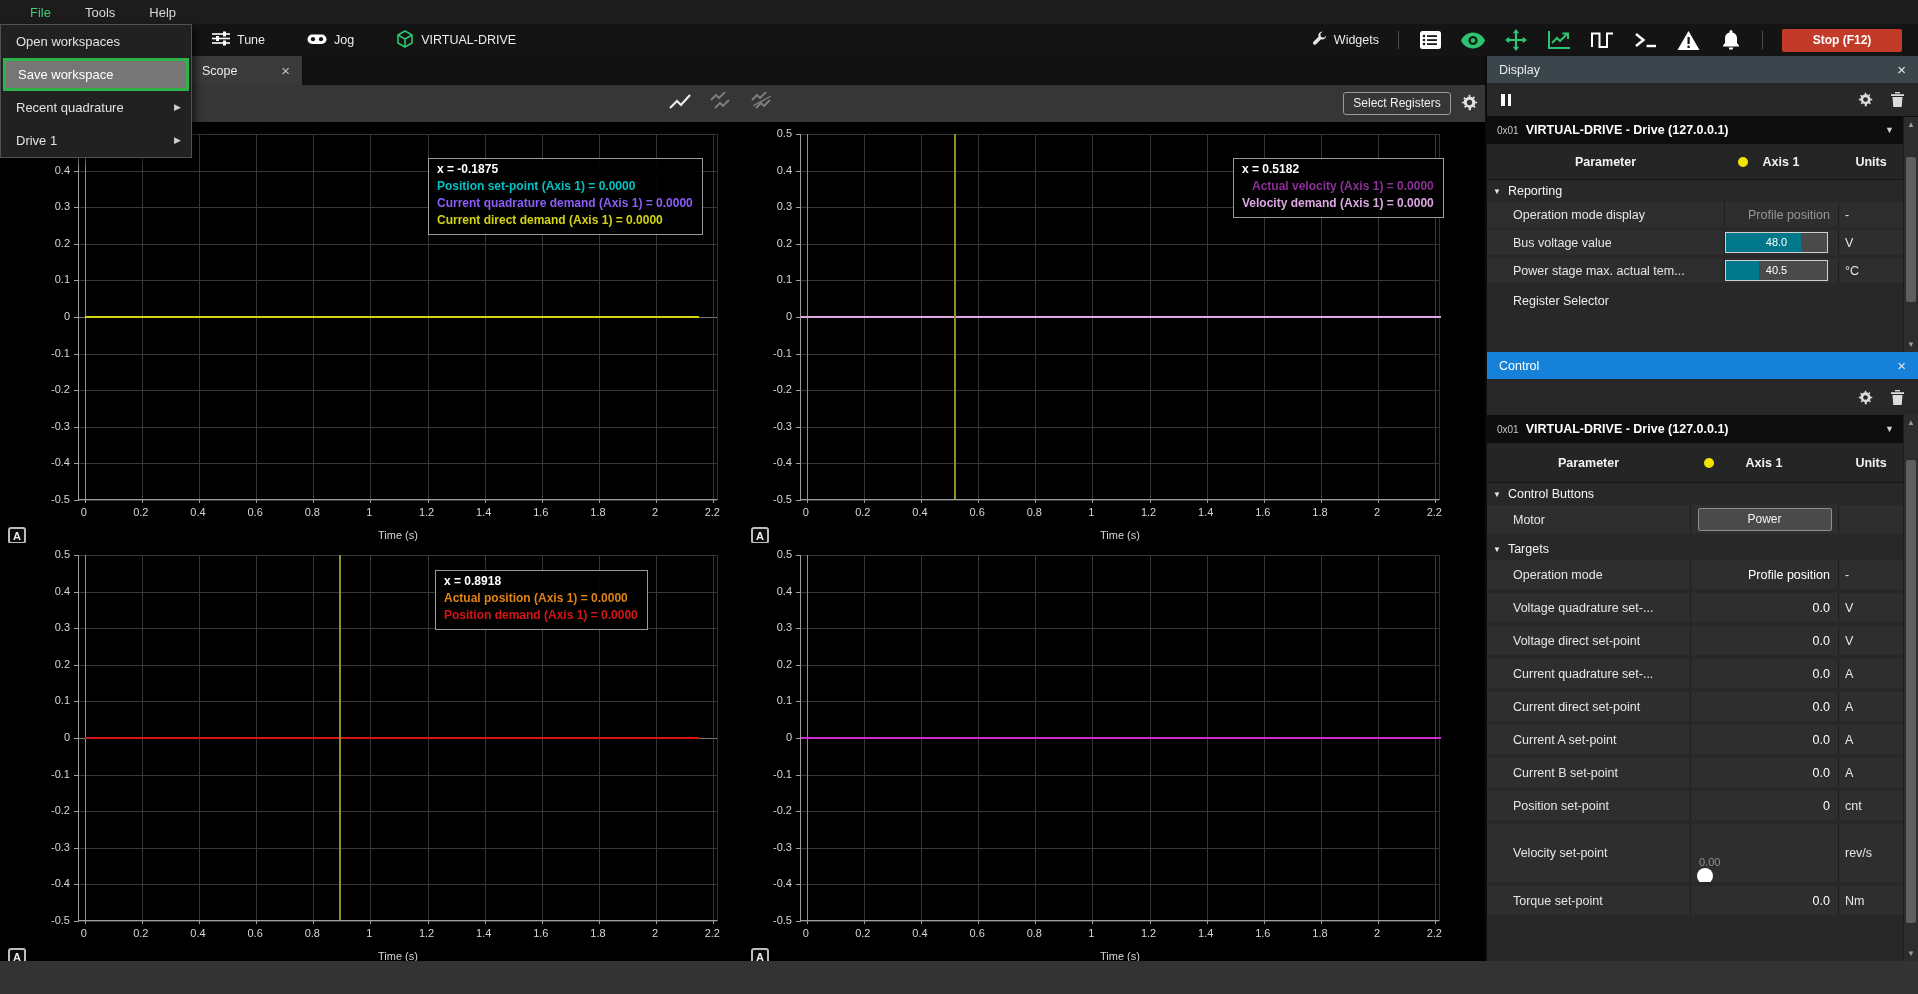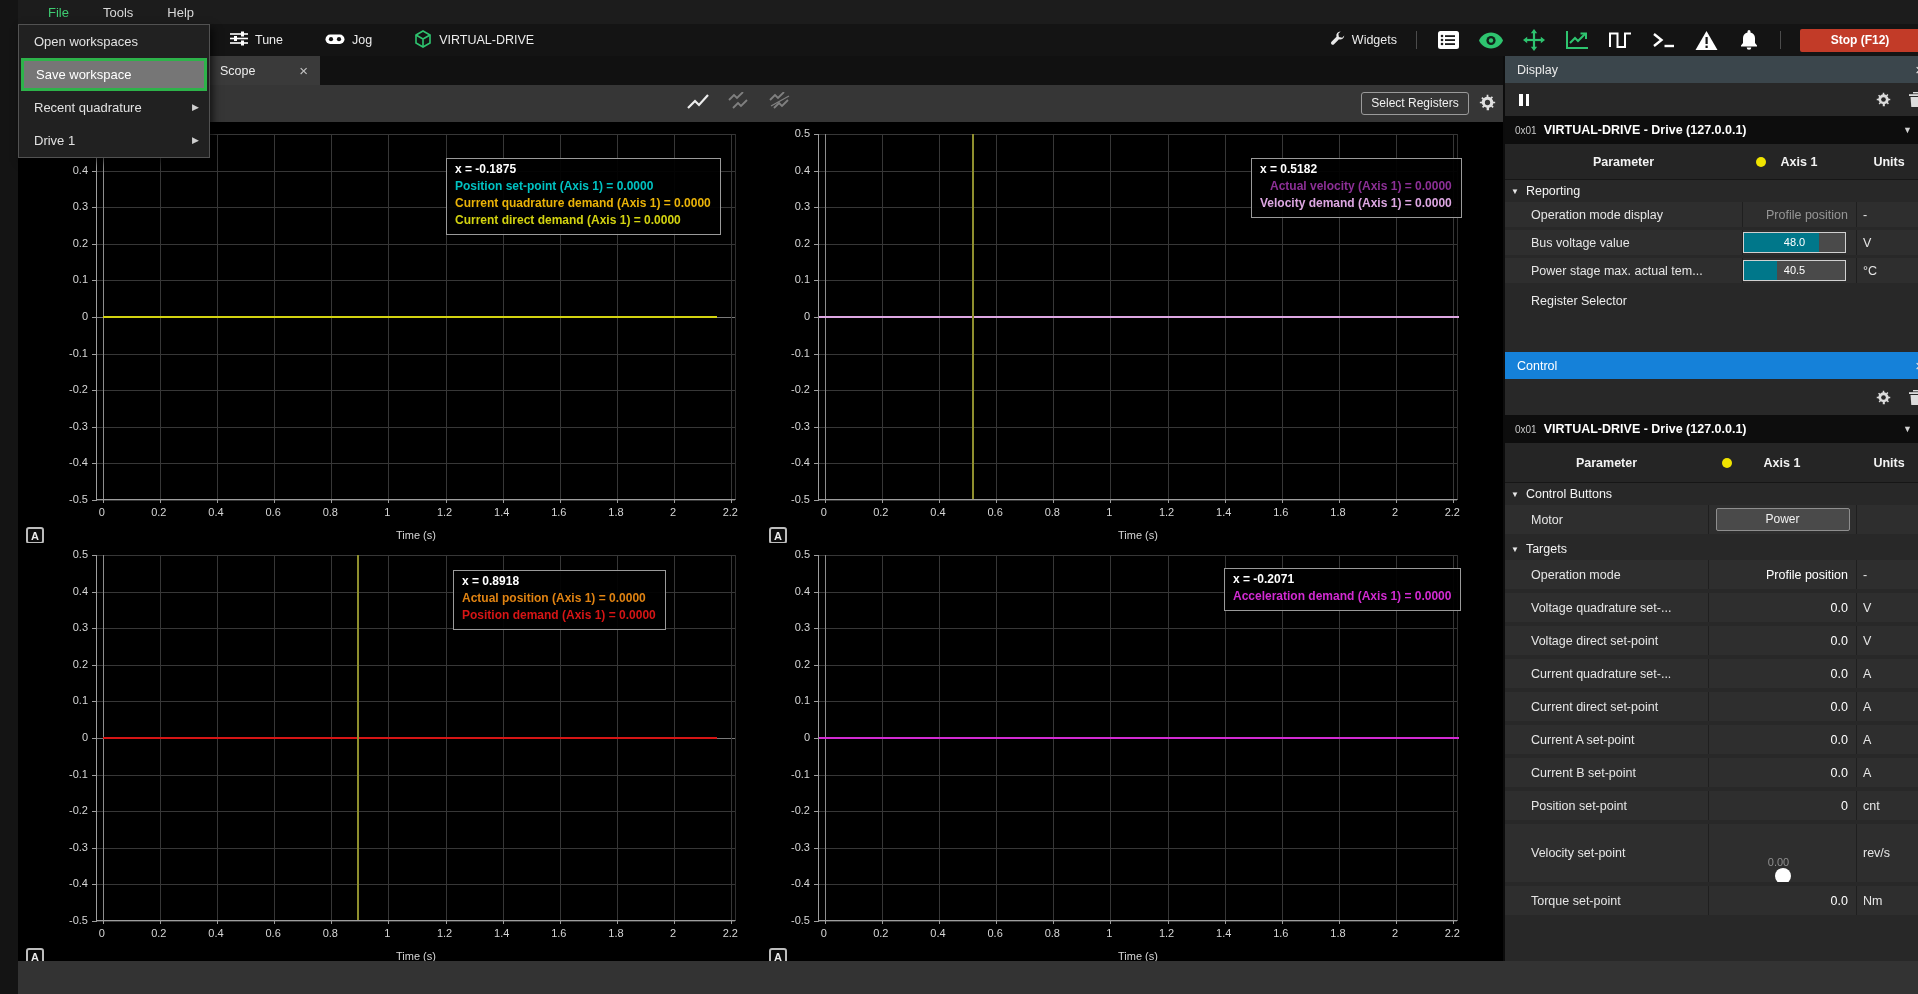--- a/index.html
+++ b/index.html
@@ -1,18 +1,18 @@
 <!DOCTYPE html>
 <html><head>
 <meta charset="utf-8">
 <style>
   * { margin:0; padding:0; box-sizing:border-box; }
   html,body { width:1918px; height:994px; overflow:hidden; background:#141414;
               font-family:"Liberation Sans", sans-serif; }
-  #app { position:absolute; inset:0; width:1778px; height:994px;margin-left:18px; }
+  #app { position:absolute; inset:0; width:1778px; height:994px; }
 
   
   #menubar { position:absolute; left:0; top:0; width:1918px; height:24px; background:#1c1c1c;
              display:flex; align-items:center; padding-left:30px; gap:34px; z-index:50; }
   .menu-item { font-size:13px; color:#d8d8d8; cursor:default; }
   .menu-item.active { color:#3ecb71; }
 
   
   #file-menu { position:absolute; left:0; top:24px; width:192px; background:#212121;
                border:1px solid #525252; box-shadow:3px 4px 8px rgba(0,0,0,.65); z-index:100; }
@@ -110,21 +110,21 @@
               border-left:1px solid #1f1f1f; }
   .cell.unt { padding-left:6px; border-left:1px solid #1f1f1f; }
   .cell.val.dim { color:#969696; }
   .cell.val.center { justify-content:center; padding-right:0; }
   .meter { position:relative; width:104px; height:21px; margin-left:auto; margin-right:2px;
            border:1px solid #d0d0d0; background:#4a4a4a; }
   .meter-fill { position:absolute; left:0; top:0; bottom:0; background:#00778a; }
   .meter-text { position:absolute; inset:0; text-align:center; line-height:19px; font-size:11px; color:#fff; }
   .enable-btn { width:134px; height:23px; background:#4a4a4a; border:1px solid #8e8e8e; border-radius:2px;
                 color:#f2f2f2; font-size:12px; line-height:21px; text-align:center; }
-  .slider-cell { flex-direction:column; align-items:center; justify-content:center;padding-left:8px; }
+  .slider-cell { flex-direction:column; align-items:flex-start; justify-content:center;padding-left:8px; }
   .slider-val { font-size:11px; color:#8f8f8f; text-align:right; padding-right:8px; margin-bottom:6px; }
   .slider-track { position:relative; height:4px; background:#8a8a8a; border-radius:2px; margin:0 6px 4px 6px; }
   .slider-thumb { position:absolute; top:-6px; width:16px; height:16px; border-radius:50%;
                   background:#fff; transform:translateX(-50%); }
   .footer-row { height:30px; line-height:30px; padding-left:26px; color:#ececec; font-size:12.5px; margin-top:3px; }
   .scroll-lane { position:absolute; right:0; bottom:0; width:15px; background:#2d2d2d;
                  border-left:1px solid #1d1d1d; }
   .sarrow { position:absolute; left:3px; font-size:8px; color:#9a9a9a; }
   .sarrow.up { top:3px; } .sarrow.down { bottom:3px; }
   .sthumb { position:absolute; left:2px; width:10px; background:#5f5f5f; border-radius:2px; }
@@ -362,21 +362,21 @@
           <div class="gridline-v" style="left: 634.286px;"></div>
           <div class="xtick-mark" style="left: 634.286px;"></div>
           <div class="t0-line" style="left: 5.71429px;"></div>
           <div class="series-line" style="top: 182px; left: 5.71429px; width: 614.286px; background: rgb(0, 194, 194);"></div>
           <div class="series-line" style="top: 182px; left: 5.71429px; width: 614.286px; background: rgb(121, 198, 44);"></div>
           <div class="series-line" style="top: 182px; left: 5.71429px; width: 614.286px; background: rgb(211, 211, 16);"></div>
         </div>
         <div class="chart-tooltip" style="left: 428px; top: 36px;">
           <div class="tip-x">x = -0.1875</div>
           <div class="tip-row" style="color: rgb(0, 194, 194);">Position set-point (Axis 1) = 0.0000</div>
-          <div class="tip-row" style="color: #eab308;">Current quadrature demand (Axis 1) = 0.0000</div>
+          <div class="tip-row" style="color: #8b5cf6;">Current quadrature demand (Axis 1) = 0.0000</div>
           <div class="tip-row" style="color: rgb(211, 211, 16);">Current direct demand (Axis 1) = 0.0000</div>
         </div>
         <div class="time-label" style="left: 368px; top: 407px;">Time (s)</div>
         <div class="autoscale-btn" style="left: 8px; top: 405px;">A</div>
       </div>
       <div class="chart-cell" style="left: 743px; top: 0px; width: 742px; height: 421px;">
         <div class="ytick-label" style="left: 9px; top: 5px;">0.5</div>
         <div class="ytick-label" style="left: 9px; top: 41.6px;">0.4</div>
         <div class="ytick-label" style="left: 9px; top: 78.2px;">0.3</div>
         <div class="ytick-label" style="left: 9px; top: 114.8px;">0.2</div>
@@ -610,24 +610,20 @@
           <div class="xtick-mark" style="left: 462.857px;"></div>
           <div class="gridline-v" style="left: 520px;"></div>
           <div class="xtick-mark" style="left: 520px;"></div>
           <div class="gridline-v" style="left: 577.143px;"></div>
           <div class="xtick-mark" style="left: 577.143px;"></div>
           <div class="gridline-v" style="left: 634.286px;"></div>
           <div class="xtick-mark" style="left: 634.286px;"></div>
           <div class="t0-line" style="left: 5.71429px;"></div>
           <div class="series-line" style="top: 182px; left: 0px; width: 640px; background: rgb(211, 43, 211);"></div>
         </div>
-        <div class="chart-tooltip" style="left: 463px; top: 25px;">
-          <div class="tip-x">x = -0.2071</div>
-          <div class="tip-row" style="color: rgb(211, 43, 211);">Acceleration demand (Axis 1) = 0.0000</div>
-        </div>
         <div class="time-label" style="left: 347px; top: 407px;">Time (s)</div>
         <div class="autoscale-btn" style="left: 8px; top: 405px;">A</div>
       </div>
     </div>
 
   <div id="right-panel">
 
     <div class="side-panel" id="display-panel" style="top:0; height:296px;">
       <div class="panel-header display-hdr">
         <span>Display</span>

